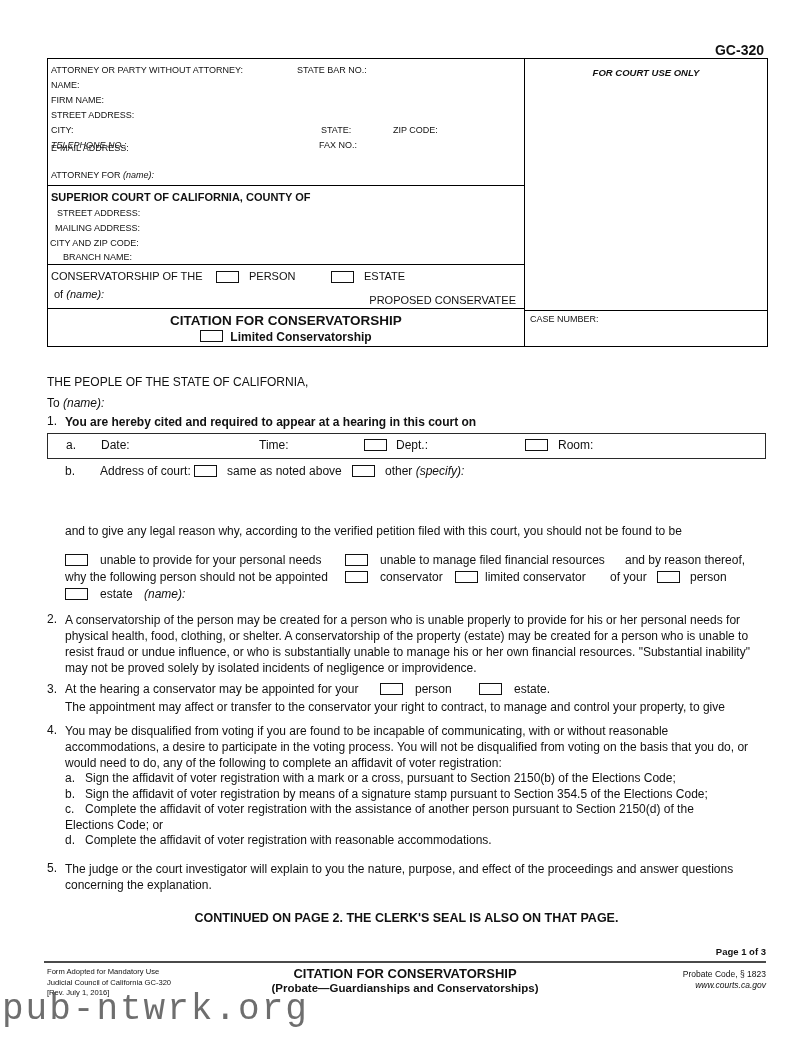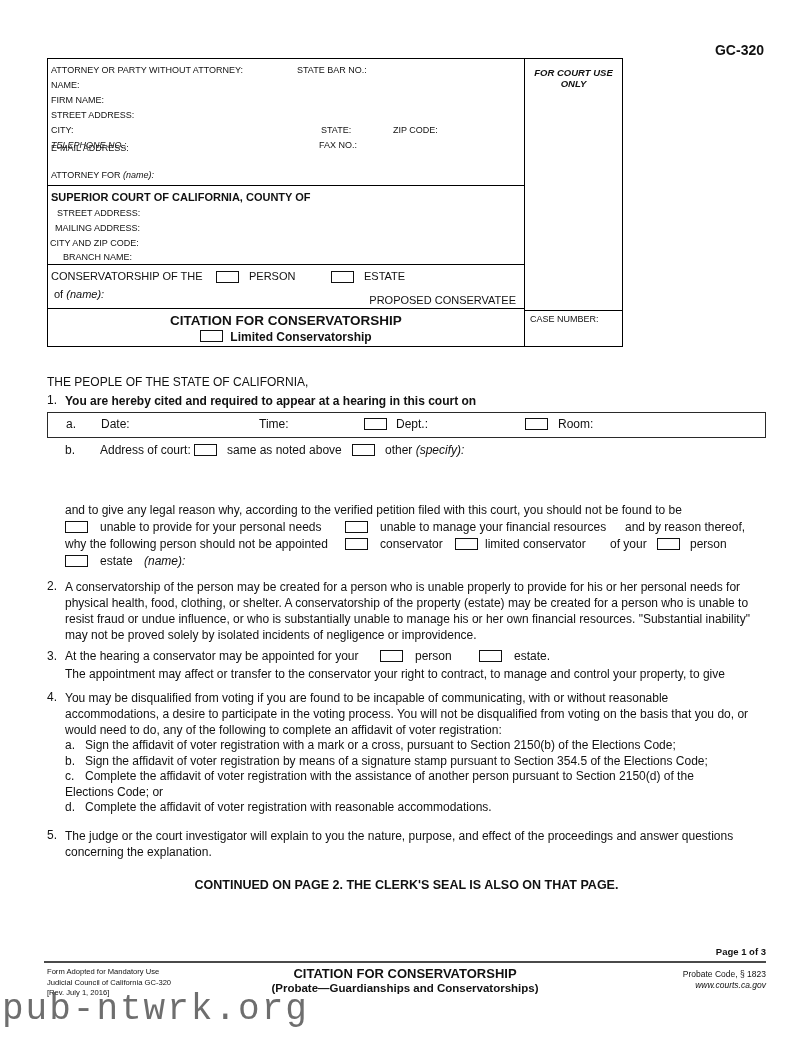--- a/index.html
+++ b/index.html
@@ -10,21 +10,21 @@
   }
   .a { position:absolute; }
   .b { font-weight:bold; }
   .it { font-style:italic; }
   .line { white-space:nowrap; line-height:16px; font-size:12px; }
   .sub { line-height:15.5px; }
   
   .cb { position:absolute; width:23px; height:12px; border:1px solid #111; background:#fff; top:1px; }
   .cbi { display:inline-block; width:23px; height:12px; border:1px solid #111; background:#fff; vertical-align:-1px; margin-right:7px; }
   
-  .header-box { position:absolute; top:58px; left:47px; width:576px; height:289px; border:1.5px solid #000; display:flex; }
+  .header-box { position:absolute; top:58px; left:47px; width:721px; height:289px; border:1.5px solid #000; display:flex; }
   .hb-left { width:477px; border-right:1.5px solid #000; display:flex; flex-direction:column; }
   .hb-right { flex:1; display:flex; flex-direction:column; }
   .sec { position:relative; }
   .sec + .sec { border-top:1.5px solid #000; }
   .attorney-sec { height:126px; font-size:9px; }
   .court-sec { height:79px; font-size:9px; }
   .consv-sec { height:44px; font-size:11px; }
   .titlesec { flex:1; text-align:center; }
   .court-use { flex:1; text-align:center; padding-top:8px; font-size:9.5px; }
   .case-box { height:36px; border-top:1.5px solid #000; font-size:9px; padding:3px 0 0 5px; }
@@ -98,20 +98,21 @@
 
     <div class="hb-right">
       <div class="court-use b it">FOR COURT USE ONLY</div>
       <div class="case-box"><span>CASE NUMBER:</span></div>
     </div>
   </div>
 
   <div class="body">
 
     <div class="line" style="margin-top:8px;">THE PEOPLE OF THE STATE OF CALIFORNIA,</div>
+    <div class="line" style="margin-top:5px;"><span>To </span><span class="it">(name):</span></div>
 
     <div class="para" style="margin-top:3px; height:15px;">
       <span class="num">1.</span>
       <div class="txt line b">You are hereby cited and required to appear at a hearing in this court on</div>
     </div>
 
     <div class="hbox">
       <span class="a" style="left:18px; top:4px;">a.</span>
       <span class="a" style="left:53px; top:4px;">Date:</span>
       <span class="a" style="left:211px; top:4px;">Time:</span>
@@ -127,25 +128,25 @@
       <span class="cb" style="left:147px;"></span>
       <span class="a" style="left:180px;">same as noted above</span>
       <span class="cb" style="left:305px;"></span>
       <span class="a" style="left:338px;"><span>other </span><span class="it">(specify):</span></span>
     </div>
 
     <div style="height:44px;"></div>
 
     <div class="line" style="margin-left:18px;">and to give any legal reason why, according to the verified petition filed with this court, you should not be found to be</div>
 
-    <div class="cbl" style="margin-top:2px;">
+    <div class="cbl" style="margin-top:14px;">
       <span class="cb" style="left:18px;"></span>
       <span class="a" style="left:53px;">unable to provide for your personal needs</span>
       <span class="cb" style="left:298px;"></span>
-      <span class="a" style="left:333px;">unable to manage your financial resources</span>
+      <span class="a" style="left:333px;">unable to manage filed financial resources</span>
       <span class="a" style="left:578px;">and by reason thereof,</span>
     </div>
 
     <div class="cbl">
       <span class="a" style="left:18px;">why the following person should not be appointed</span>
       <span class="cb" style="left:298px;"></span>
       <span class="a" style="left:333px;">conservator</span>
       <span class="cb" style="left:408px;"></span>
       <span class="a" style="left:438px;">limited conservator</span>
       <span class="a" style="left:563px;">of your</span>

